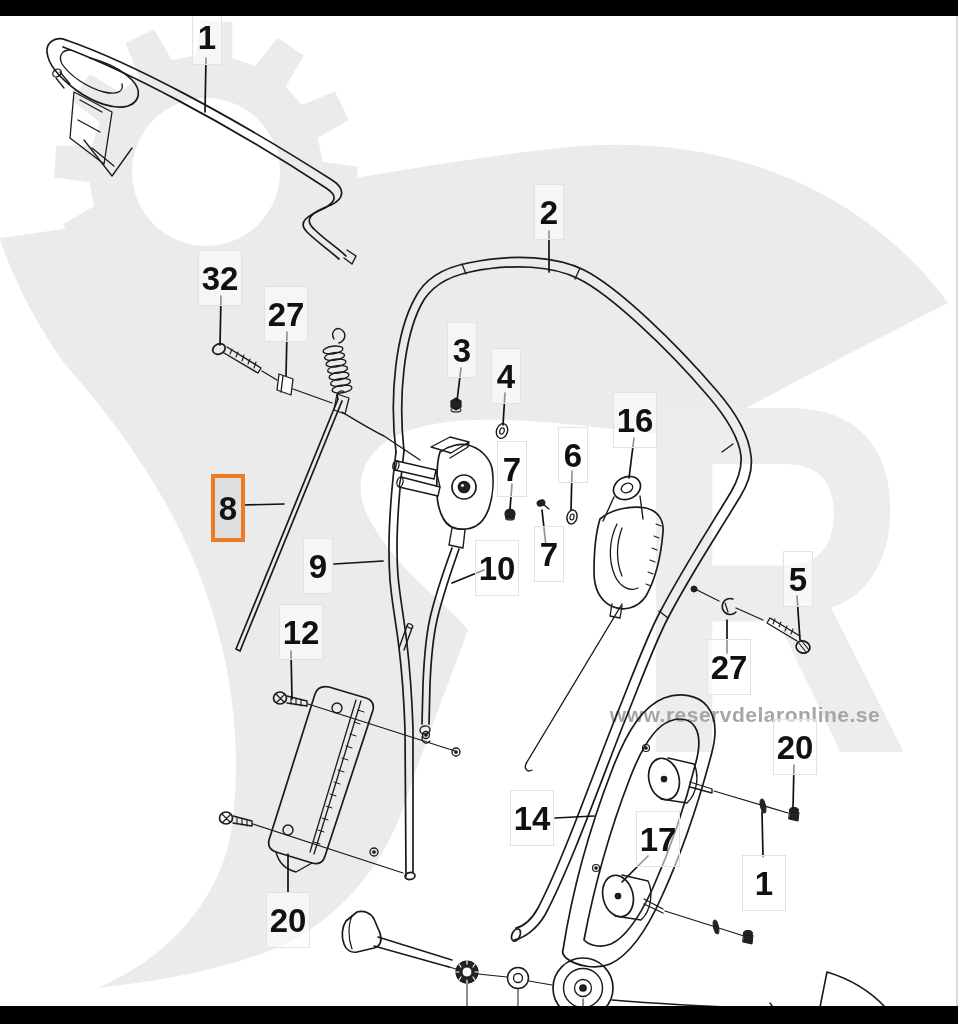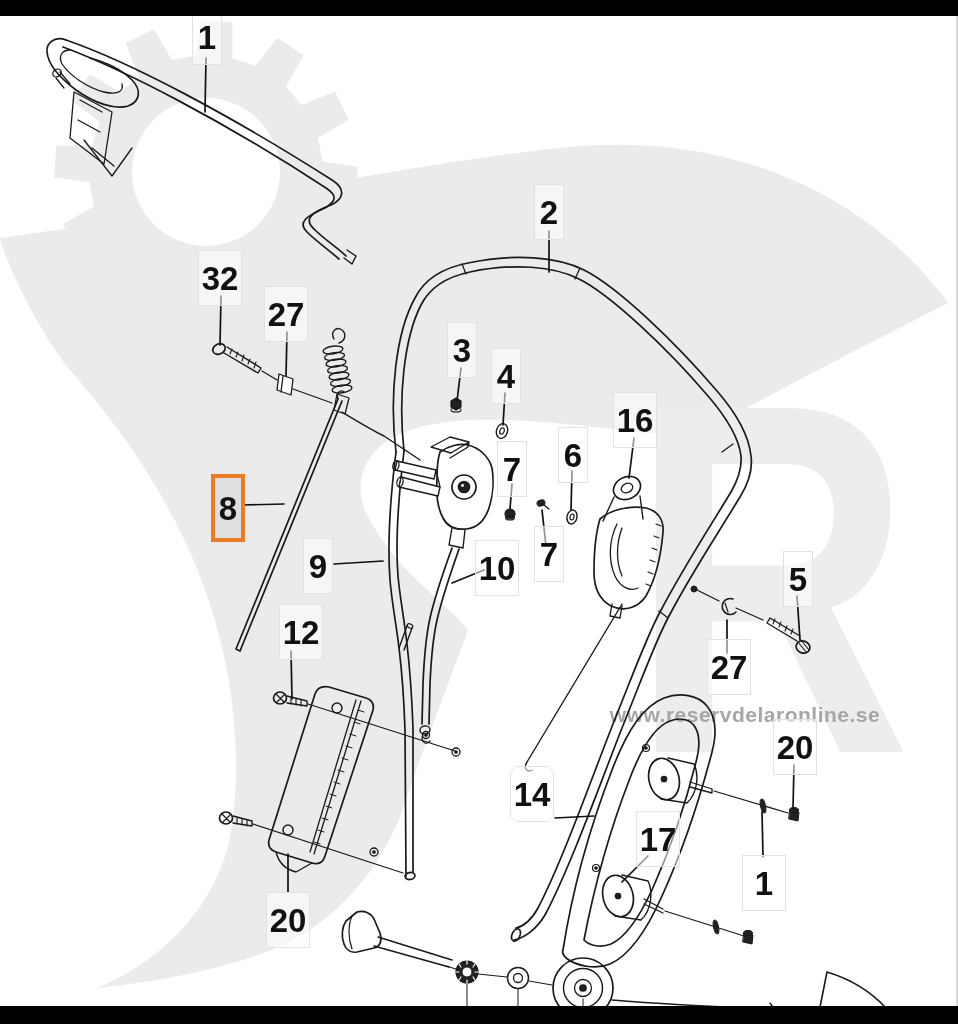--- a/index.html
+++ b/index.html
@@ -302,21 +302,21 @@
       </div>
       <div class="plabel" style="left: 613px; top: 392px; width: 42px; height: 54px;">
         <span>16</span>
       </div>
       <div class="plabel" style="left: 270px; top: 604px; width: 42px; height: 54px; margin-left: 9px;">
         <span>12</span>
       </div>
       <div class="plabel" style="left: 266px; top: 892px; width: 42px; height: 54px;">
         <span>20</span>
       </div>
-      <div class="plabel" style="left: 510px; top: 766px; width: 42px; height: 54px; border-radius: 9px;">
+      <div class="plabel" style="left: 510px; top: 790px; width: 42px; height: 54px;">
         <span>14</span>
       </div>
       <div class="plabel" style="left: 773px; top: 719px; width: 42px; height: 54px;">
         <span>20</span>
       </div>
       <div class="plabel" style="left: 742px; top: 855px; width: 42px; height: 54px;">
         <span>1</span>
       </div>
       <div class="plabel" style="left: 636px; top: 811px; width: 42px; height: 54px;">
         <span>17</span>

